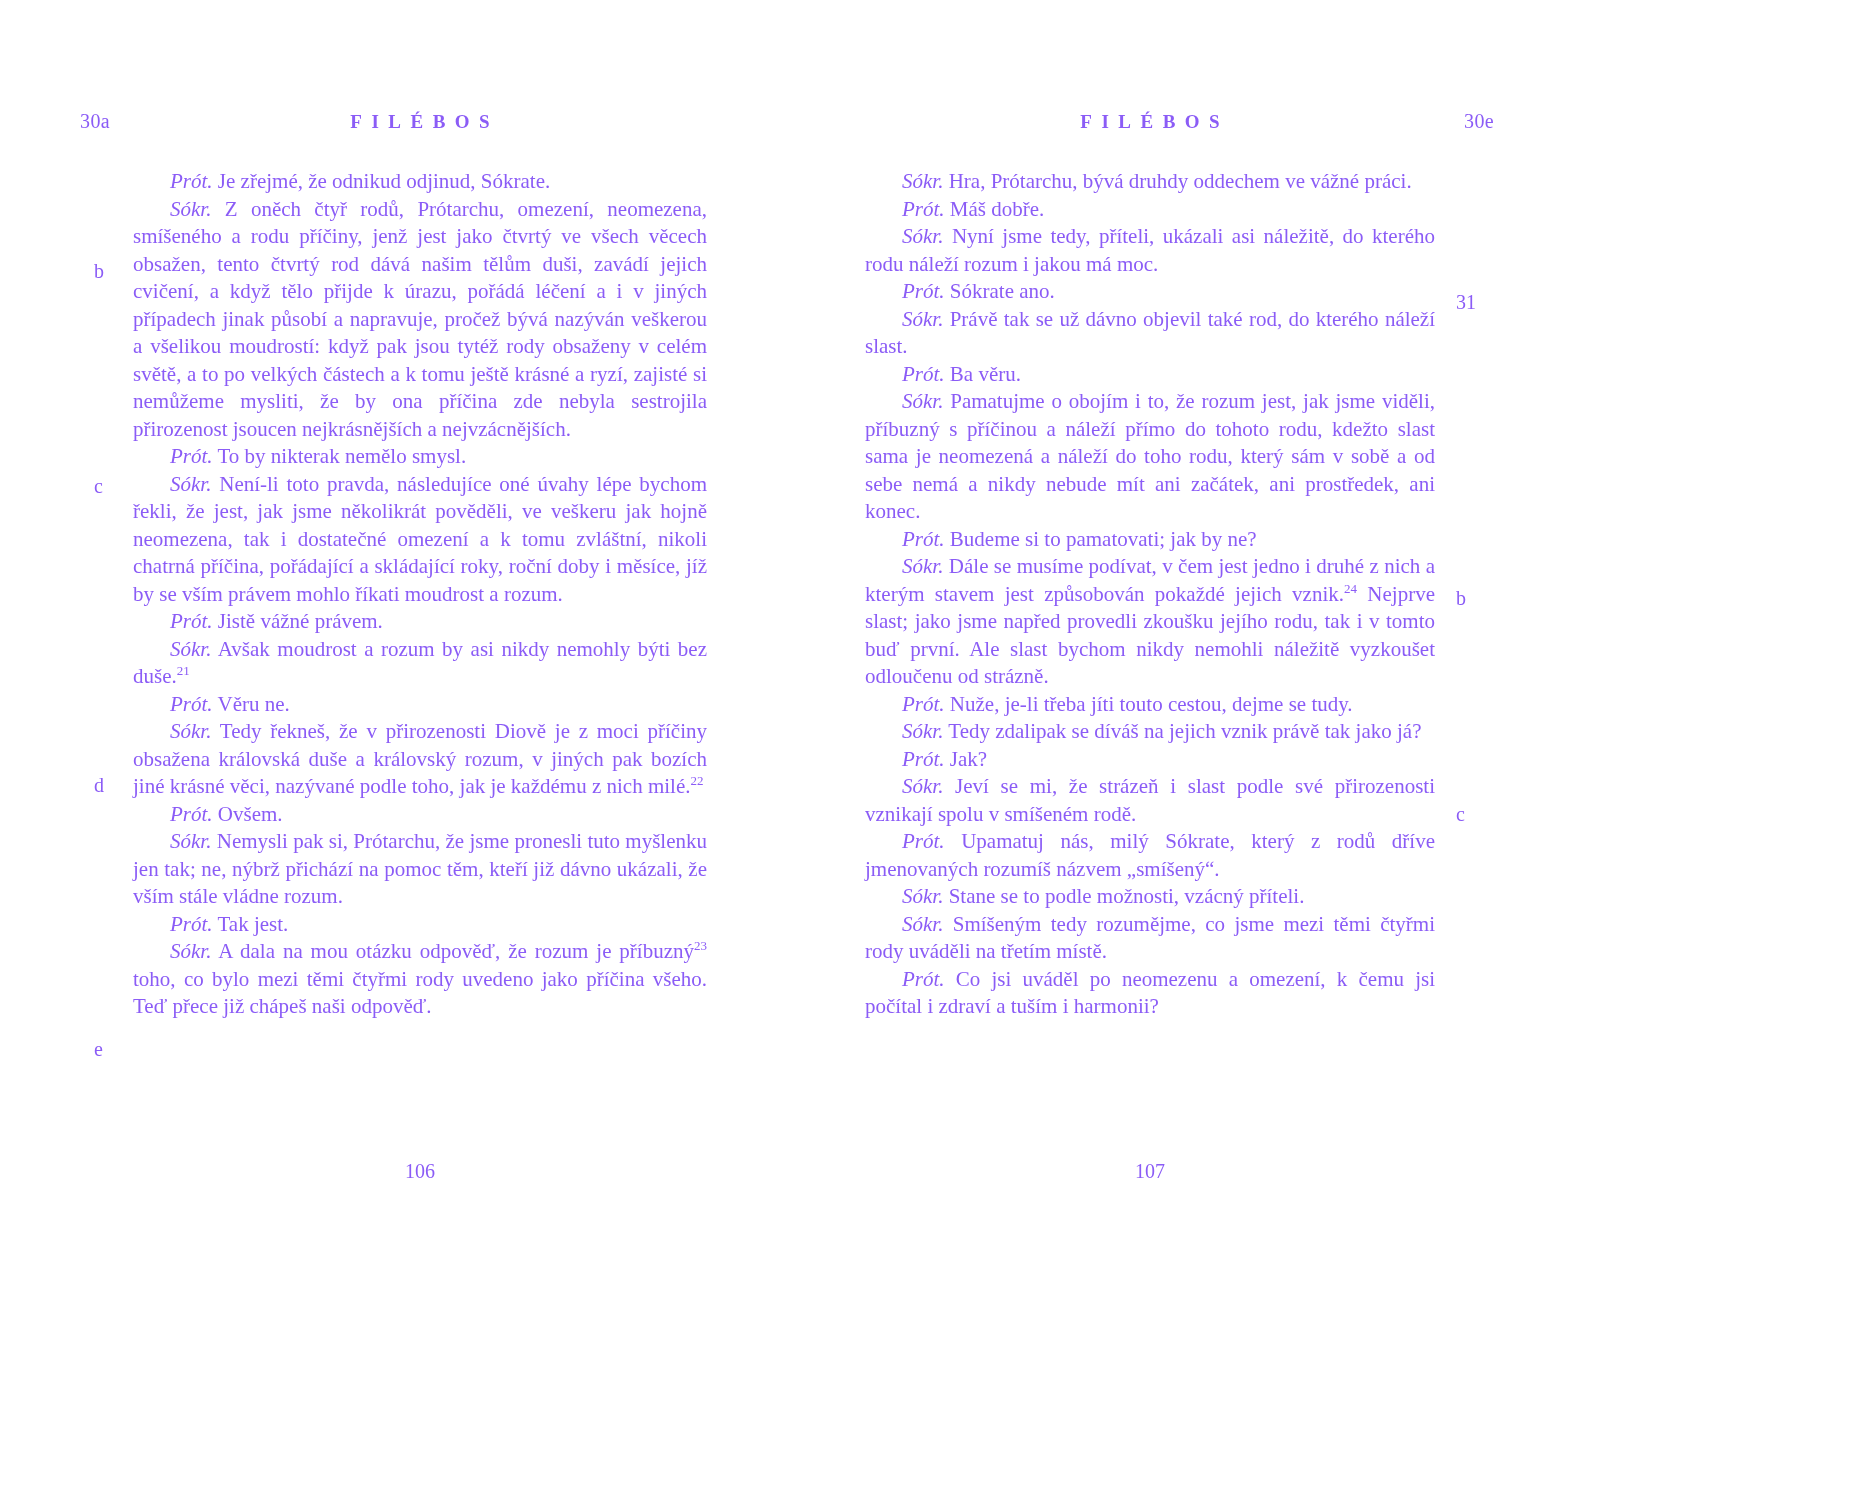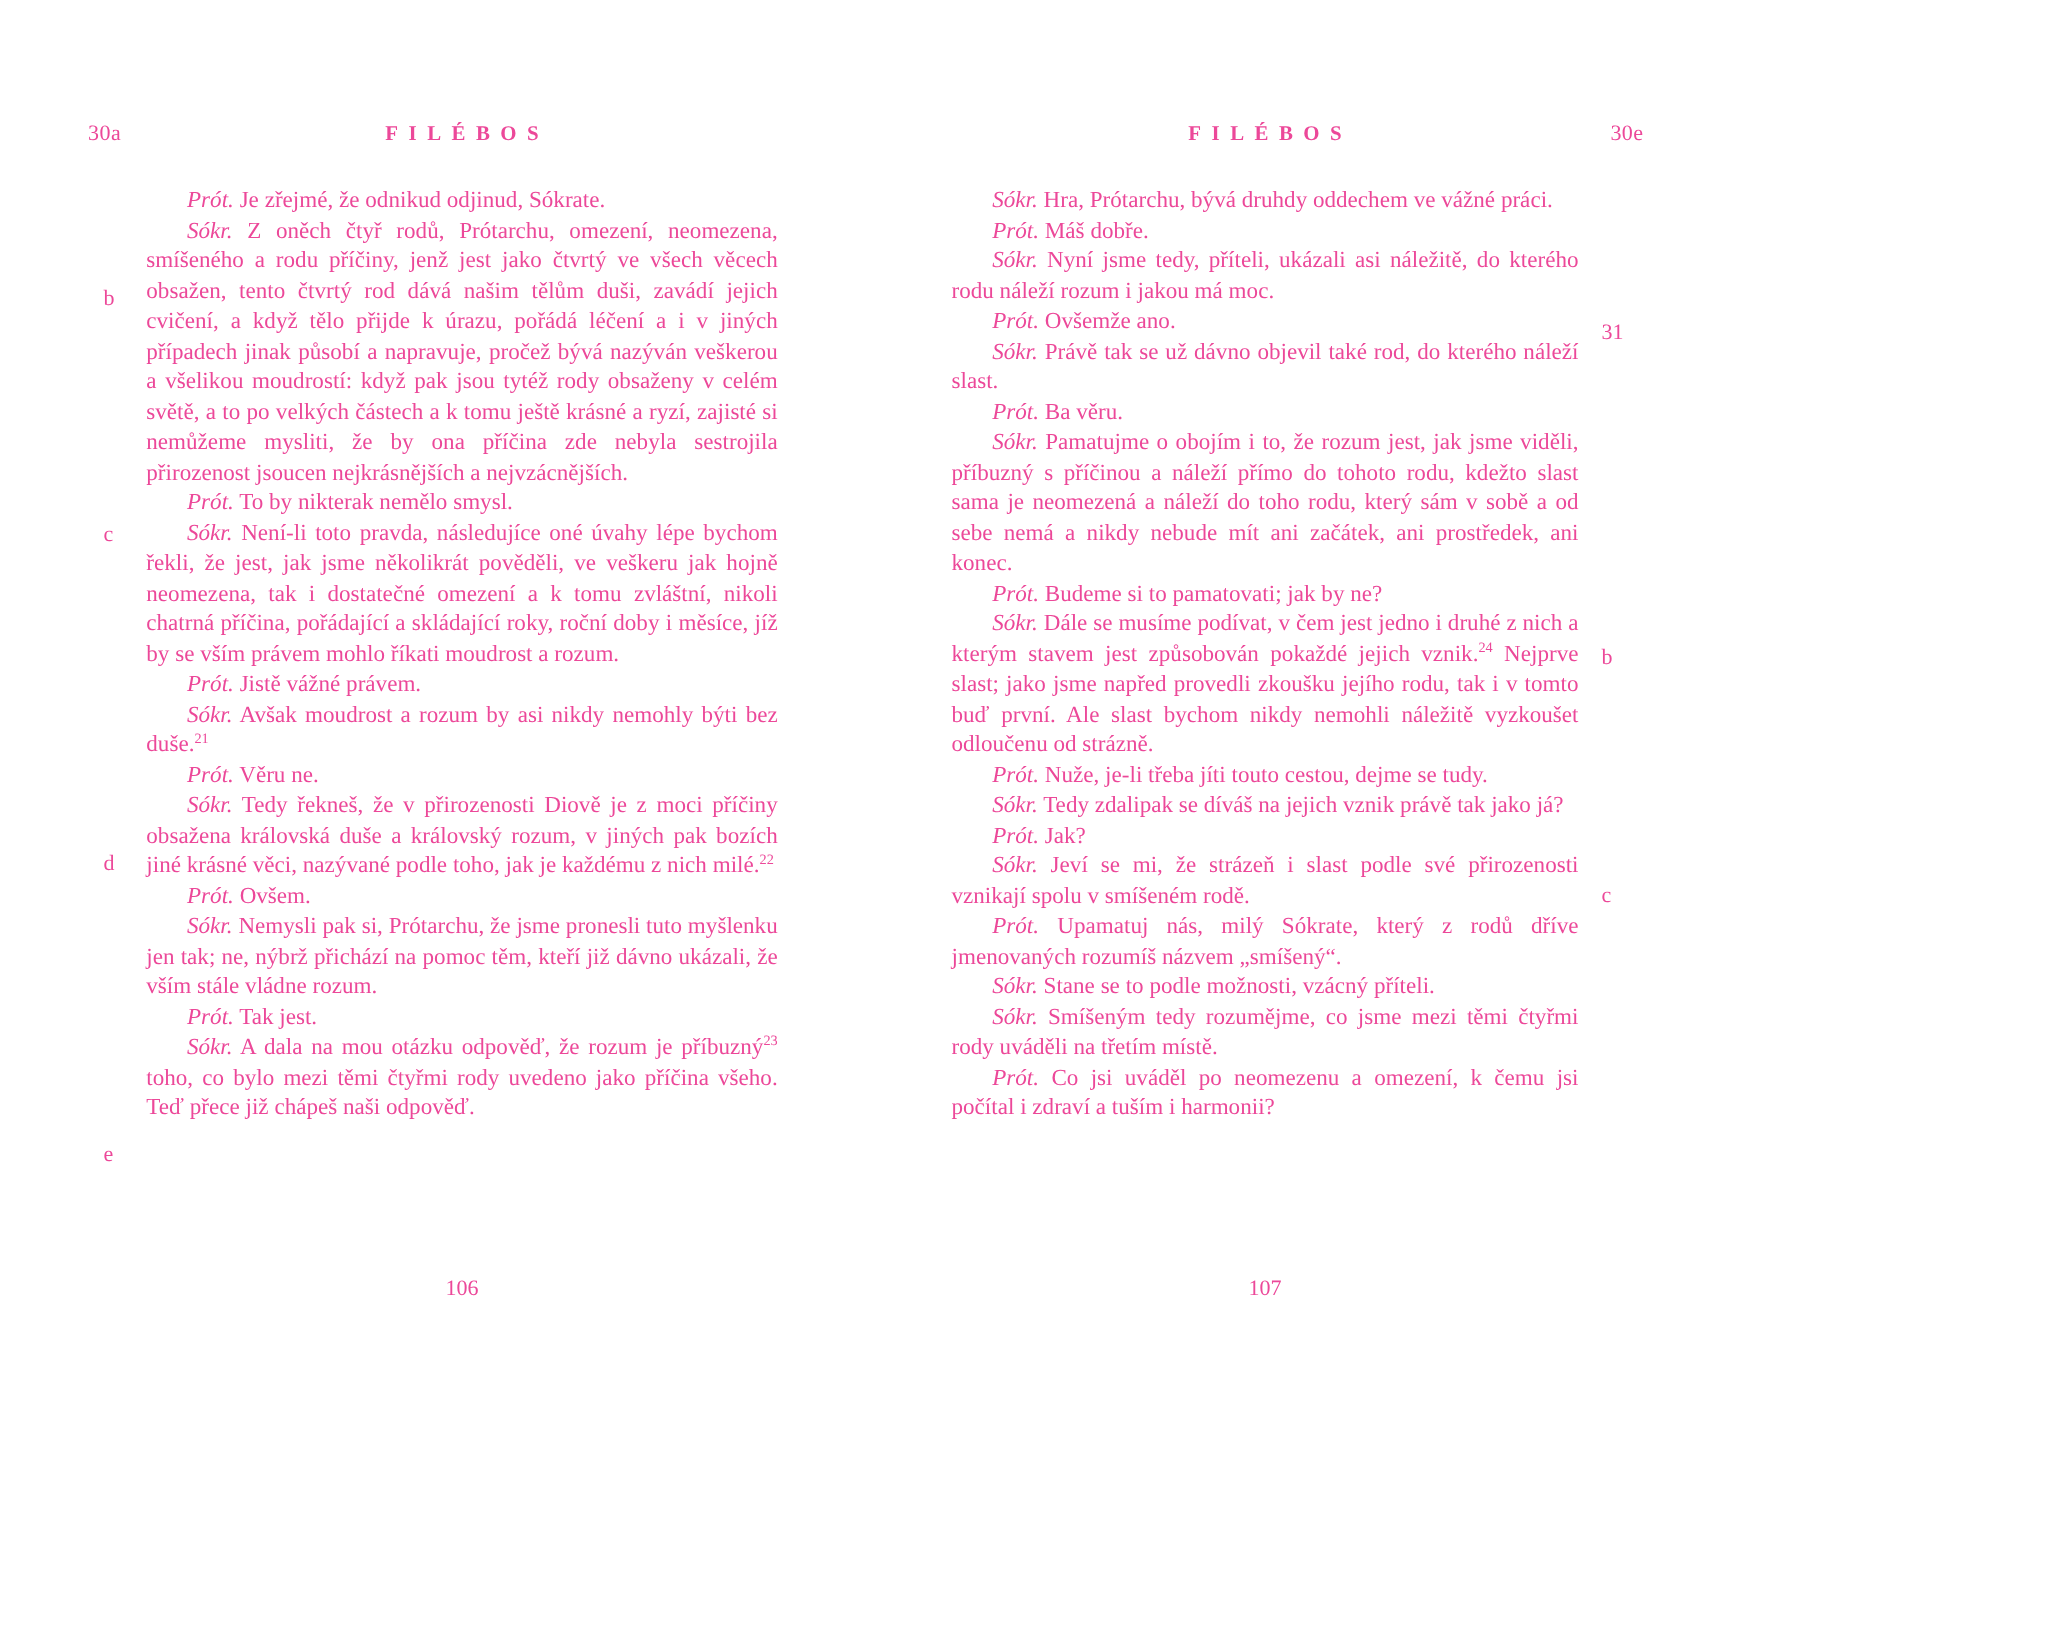--- a/index.html
+++ b/index.html
@@ -5,21 +5,21 @@
   html, body {
     margin: 0;
     padding: 0;
     background: #ffffff;
   }
   .spread {
     position: relative;
     width: 1578px;
     height: 1501px;
     background: #ffffff;
-    color: #ec4899;
+    color: #8b5cf6;
     font-family: "Liberation Serif", serif;
     overflow: hidden;
   }
   .corner-label {
     position: absolute;
     top: 110px;
     font-size: 20px;
     letter-spacing: 0.02em;
   }
   .running-title {
@@ -127,21 +127,21 @@
   <span class="corner-label rp-corner">30e</span>
 
   <div class="text-col rp-text">
 
   <p class="para"><span class="speaker">Sókr.</span> <span class="t1">Hra, Prótarchu, bývá druhdy oddechem ve vážné práci.</span></p>
 
   <p class="para"><span class="speaker">Prót.</span> <span class="t1">Máš dobře.</span></p>
 
   <p class="para"><span class="speaker">Sókr.</span> <span class="t1">Nyní jsme tedy, příteli, ukázali asi náležitě, do kterého rodu náleží rozum i jakou má moc.</span></p>
 
-  <p class="para"><span class="speaker">Prót.</span> <span class="t1">Ovšemže ano.</span></p>
+  <p class="para"><span class="speaker">Prót.</span> <span class="t1">Sókrate ano.</span></p>
 
   <p class="para"><span class="speaker">Sókr.</span> <span class="t1">Právě tak se už dávno objevil také rod, do kterého náleží slast.</span></p>
 
   <p class="para"><span class="speaker">Prót.</span> <span class="t1">Ba věru.</span></p>
 
   <p class="para"><span class="speaker">Sókr.</span> <span class="t1">Pamatujme o obojím i to, že rozum jest, jak jsme viděli, příbuzný s příčinou a náleží přímo do tohoto rodu, kdežto slast sama je neomezená a náleží do toho rodu, který sám v sobě a od sebe nemá a nikdy nebude mít ani začátek, ani prostředek, ani konec.</span></p>
 
   <p class="para"><span class="speaker">Prót.</span> <span class="t1">Budeme si to pamatovati; jak by ne?</span></p>
 
   <p class="para"><span class="speaker">Sókr.</span> <span class="t1">Dále se musíme podívat, v čem jest jedno i druhé z nich a kterým stavem jest způsobován pokaždé jejich vznik.</span><sup class="fnref">24</sup><span class="t2"> Nejprve slast; jako jsme napřed provedli zkoušku jejího rodu, tak i v tomto buď první. Ale slast bychom nikdy nemohli náležitě vyzkoušet odloučenu od strázně.</span></p>

